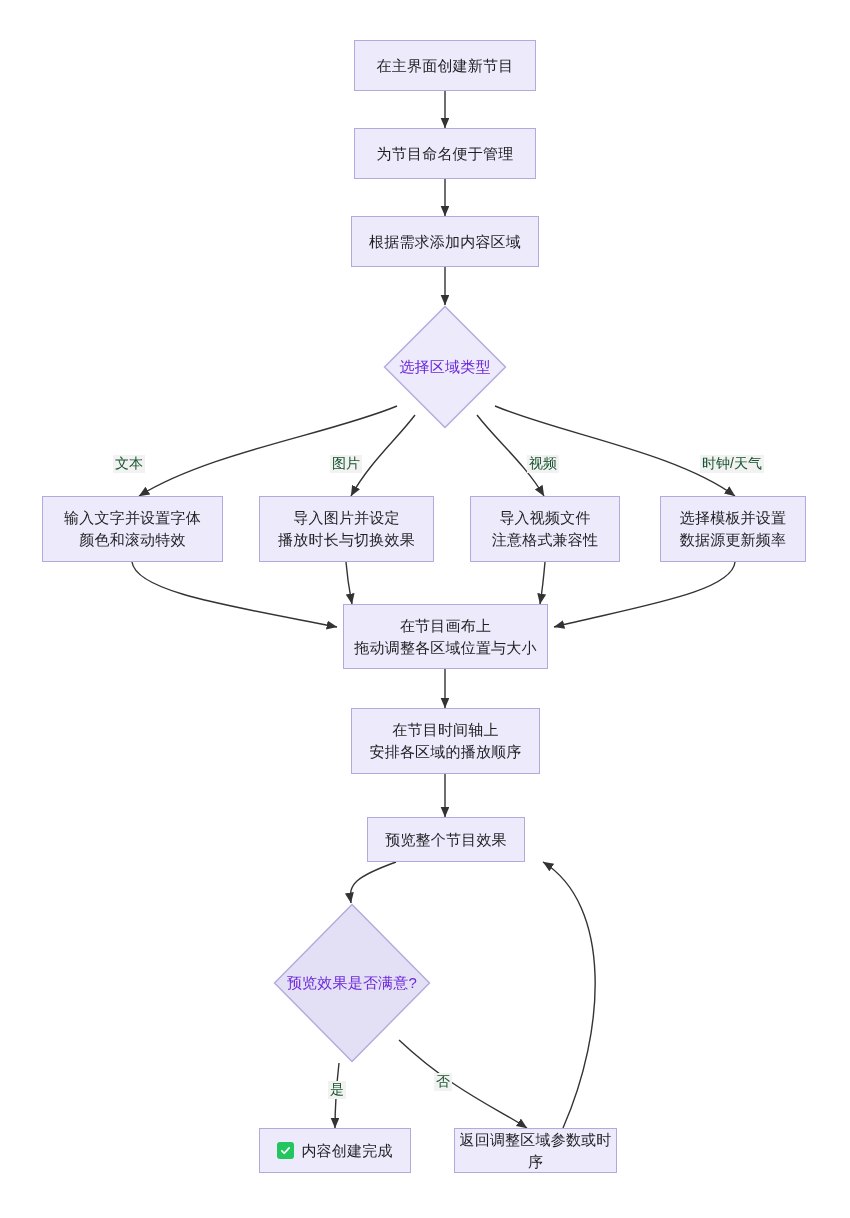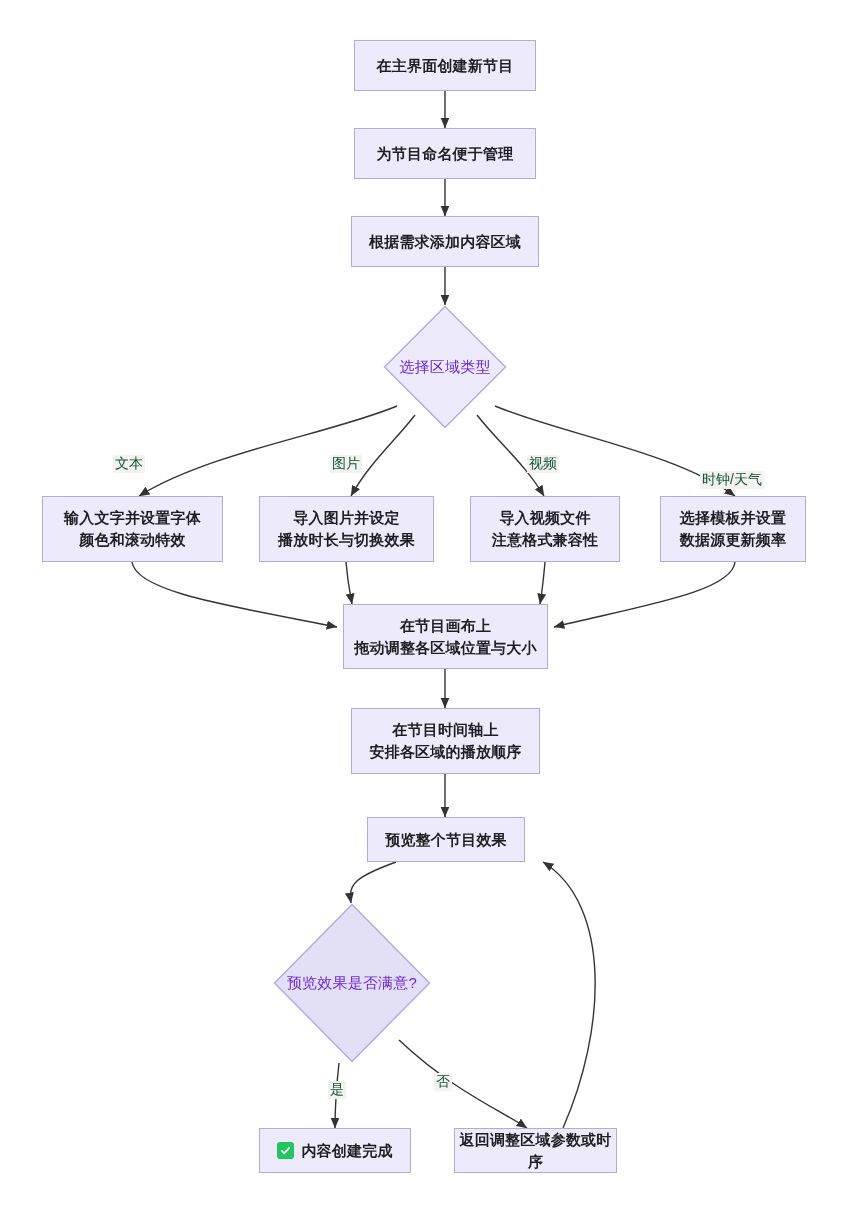--- a/index.html
+++ b/index.html
@@ -39,21 +39,20 @@
     color: #1f1f22;
     font-size: 15px;
     line-height: 1.45;
     text-align: center;
     letter-spacing: 0.2px;
     z-index: 3;
   }
   .node-text {
     white-space: pre-line;
     display: block;
-    font-weight: bold;
   }
   .node.with-icon {
     gap: 7px;
   }
   .check-icon {
     width: 17px;
     height: 17px;
     border-radius: 3px;
     background: #22C55E;
     display: inline-flex;
@@ -163,21 +162,21 @@
   <div class="diamond-wrap" style="left:383px; top:305px; width:124px; height:124px;">
     <svg width="124" height="124" viewBox="0 0 124 124">
       <polygon points="62,1.5 122.5,62 62,122.5 1.5,62" fill="#ECEAFB" stroke="#B3A9DD" stroke-width="1.4"></polygon>
     </svg>
     <div class="diamond-label">选择区域类型</div>
   </div>
 
   <div class="edge-label" style="left:113px; top:455px;">文本</div>
   <div class="edge-label" style="left:330px; top:455px;">图片</div>
   <div class="edge-label" style="left:527px; top:455px;">视频</div>
-  <div class="edge-label" style="left:700px; top:455px;margin-top:16px;">时钟/天气</div>
+  <div class="edge-label" style="left:700px; top:455px;">时钟/天气</div>
 
   <div class="node" style="left:42px; top:496px; width:181px; height:66px;">
     <span class="node-text">输入文字并设置字体
 颜色和滚动特效</span>
   </div>
 
   <div class="node" style="left:259px; top:496px; width:175px; height:66px;">
     <span class="node-text">导入图片并设定
 播放时长与切换效果</span>
   </div>

